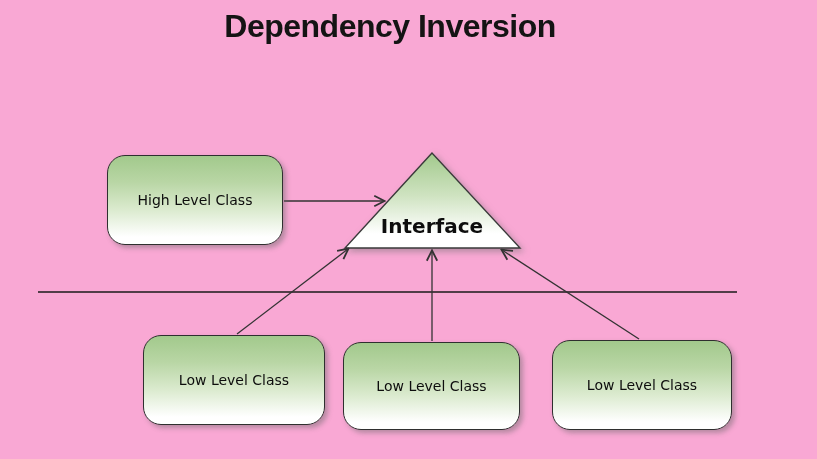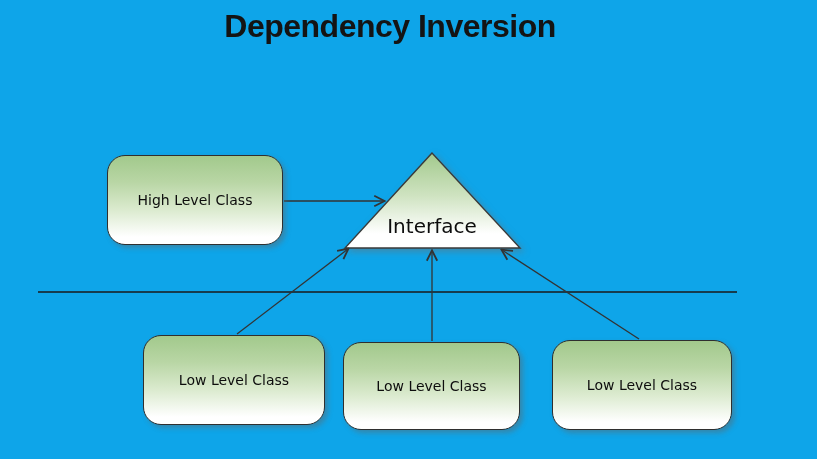--- a/index.html
+++ b/index.html
@@ -1,20 +1,20 @@
 <!DOCTYPE html>
 <html><head>
 <meta charset="utf-8">
 <style>
   html, body { margin: 0; padding: 0; background: #ffffff; }
   .canvas {
     position: relative;
     width: 817px;
     height: 459px;
-    background: #0ea5e9;
+    background: #f9a8d4;
     overflow: hidden;
     font-family: "DejaVu Sans", sans-serif;
   }
   .title {
     position: absolute;
     left: 180px;
     top: 8px;
     width: 420px;
     text-align: center;
     font-size: 32px;
@@ -41,20 +41,21 @@
   .node-low2 { left: 343px; top: 342px; width: 177px; height: 88px; }
   .node-low3 { left: 552px; top: 340px; width: 180px; height: 90px; }
   .interface-label {
     position: absolute;
     left: 371px;
     top: 214px;
     width: 122px;
     text-align: center;
     font-size: 20px;
     color: #0d0d0d;
+    font-weight: bold;
   }
   .overlay {
     position: absolute;
     left: 0; top: 0;
     width: 817px; height: 459px;
   }
   .tri-shadow { filter: drop-shadow(3px 3px 3px rgba(110,110,110,0.5)); }
 </style>
 </head>
 <body>

